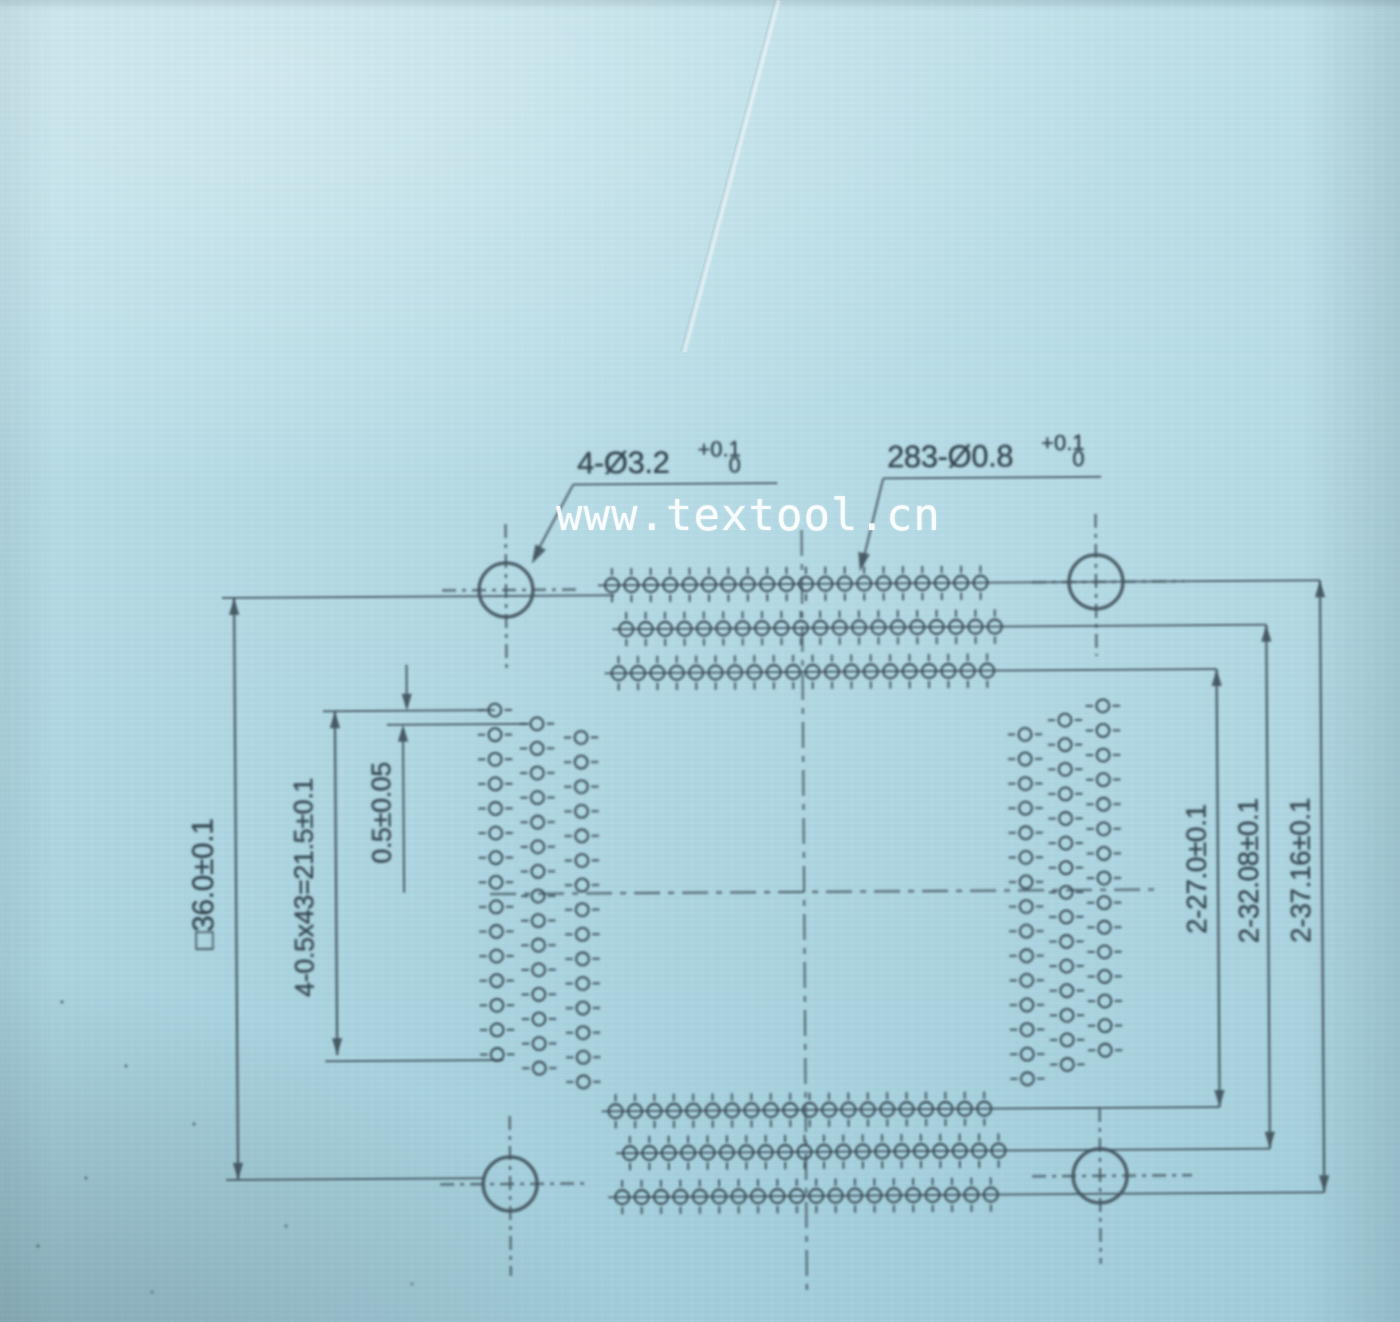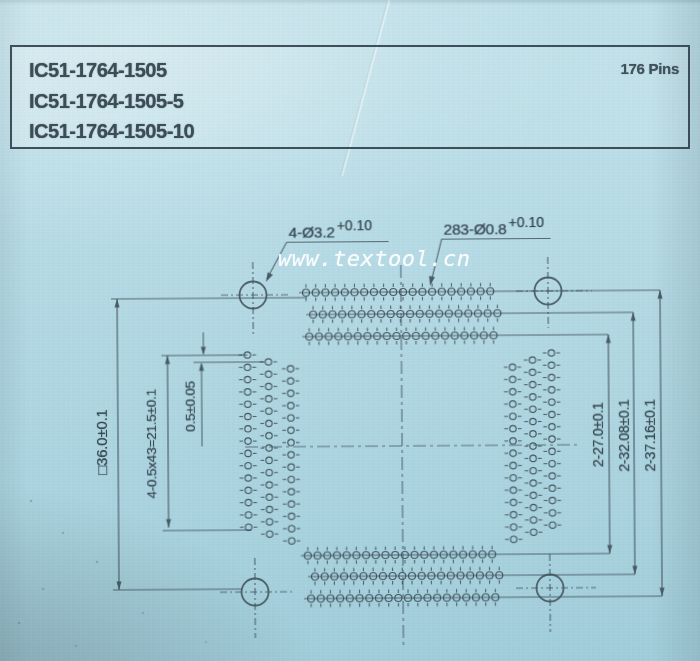--- a/index.html
+++ b/index.html
@@ -50,44 +50,38 @@
   .mhole{stroke:var(--line);stroke-width:1.8;fill:none;opacity:.9;}
   .arr{fill:var(--line);stroke:none;opacity:.9;}
   #pin-layer circle{fill:none;stroke:var(--ink);stroke-width:1.15;opacity:.88;}
   #pin-layer line{stroke:var(--ink);stroke-width:1.1;opacity:.8;}
 
   
   .lab{position:absolute;color:var(--ink);white-space:nowrap;
     font-family:"Liberation Sans",sans-serif;letter-spacing:-0.2px;
     text-shadow:0 0 0.8px rgba(58,76,87,0.7);}
   .callout{font-size:15.5px;display:inline-flex;align-items:flex-start;text-align:right;}
-  .tol{display:inline-flex;flex-direction:row;font-size:14px;line-height:8px;
-    margin-left:2px;margin-top:-2px;letter-spacing:0;}
+  .tol{display:inline-flex;flex-direction:column;font-size:11px;line-height:8px;
+    margin-left:14px;margin-top:-2px;letter-spacing:0;}
   .vlab{transform:translate(-50%,-50%) rotate(-90deg);font-size:14px;}
   #lbl-body-square{font-size:15px;}
   #lbl-pin-span{font-size:13.5px;}
   #lbl-row-offset{font-size:13.5px;}
   #watermark{position:absolute;left:278px;top:246px;
     font-family:"DejaVu Sans Mono",monospace;font-size:22px;letter-spacing:0.5px;
-    color:#ffffff;opacity:0.93;text-shadow:0 0 1px rgba(255,255,255,0.6);font-style:italic;}
+    color:#ffffff;opacity:0.93;text-shadow:0 0 1px rgba(255,255,255,0.6);}
 </style>
 </head>
 <body>
 
 <div id="photo">
   <div id="grain"></div>
   <div id="crease"></div>
   <div id="specks"></div>
 
-  <div id="header-box">
-    <div class="pn" id="pn-1">IC51-1764-1505</div>
-    <div class="pn" id="pn-2">IC51-1764-1505-5</div>
-    <div class="pn" id="pn-3">IC51-1764-1505-10</div>
-    <div id="pins-label">176 Pins</div>
-  </div>
 
   <div id="drawing">
     <svg id="drawing-svg" width="700" height="661" viewBox="0 0 700 661">
 
       <line class="ln dash-center" x1="401" y1="266" x2="401" y2="650"></line>
       <line class="ln dash-center" x1="244" y1="447" x2="578" y2="447"></line>
 
       <g>
         <circle class="mhole" cx="253" cy="295" r="13.5"></circle>
         <line class="ln dash-cross" x1="221" y1="295" x2="291" y2="295"></line>

